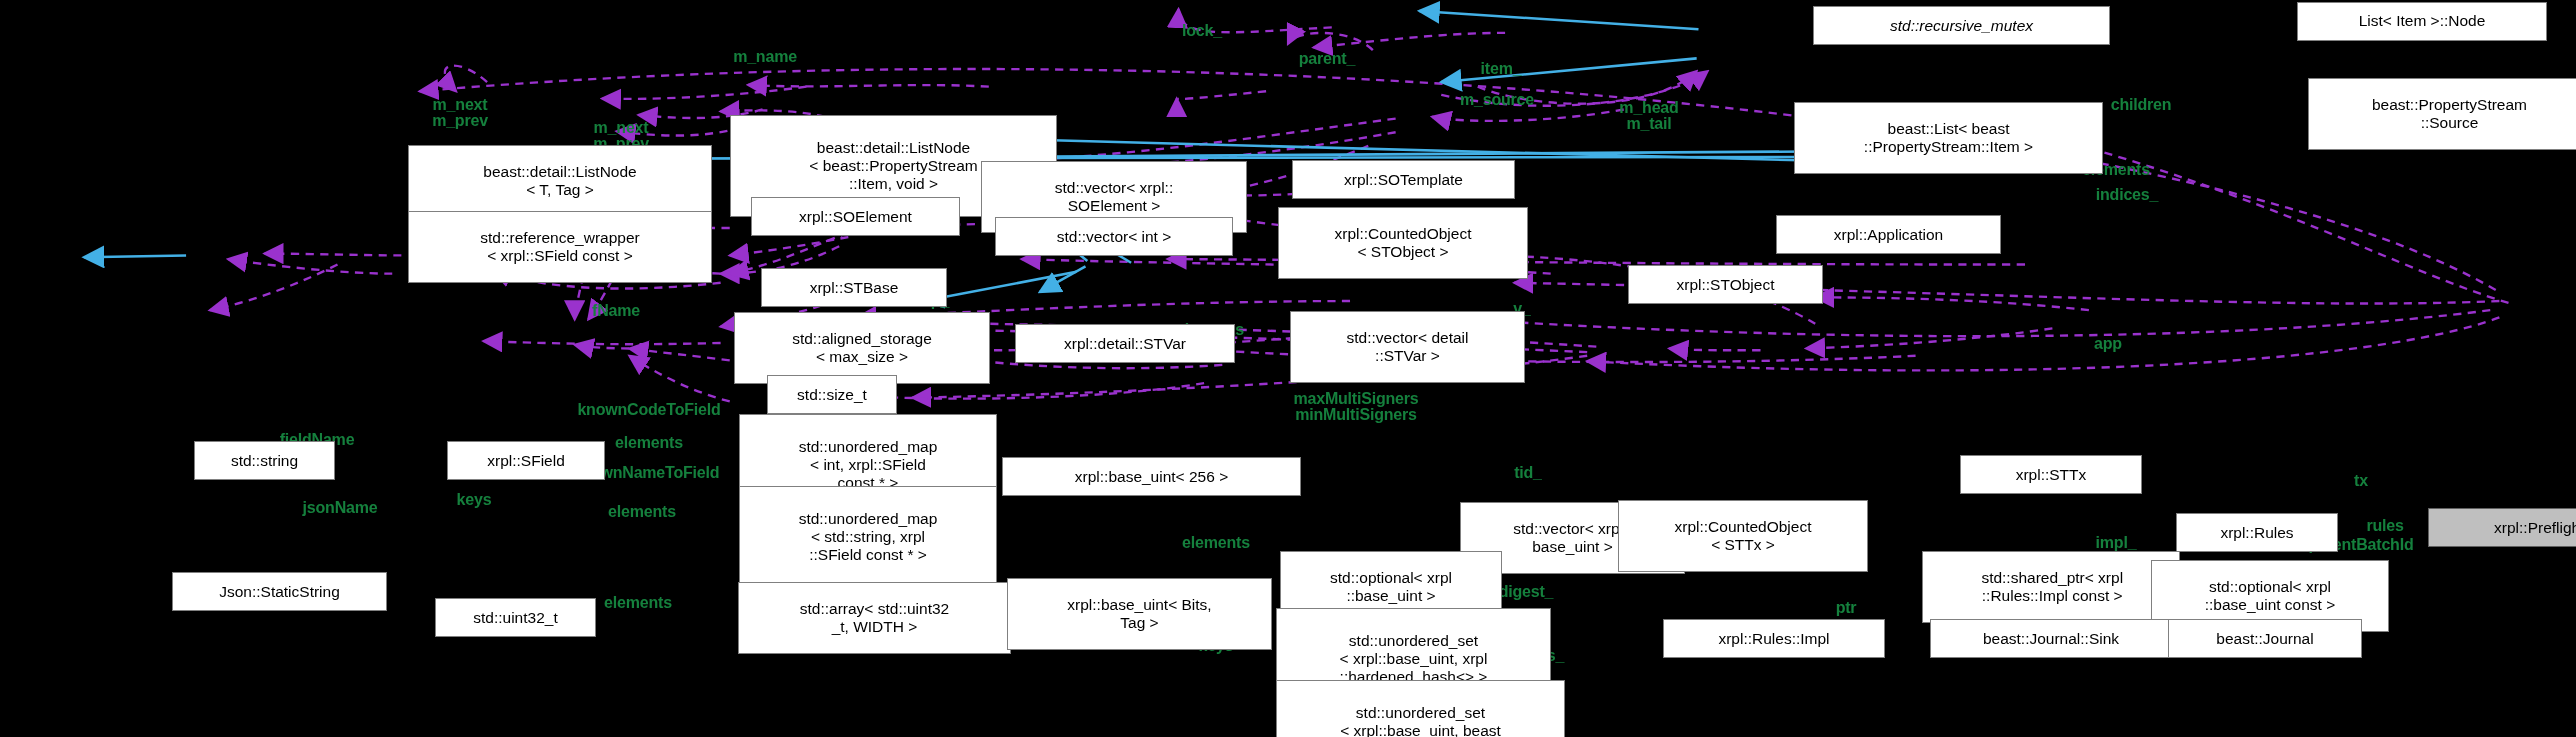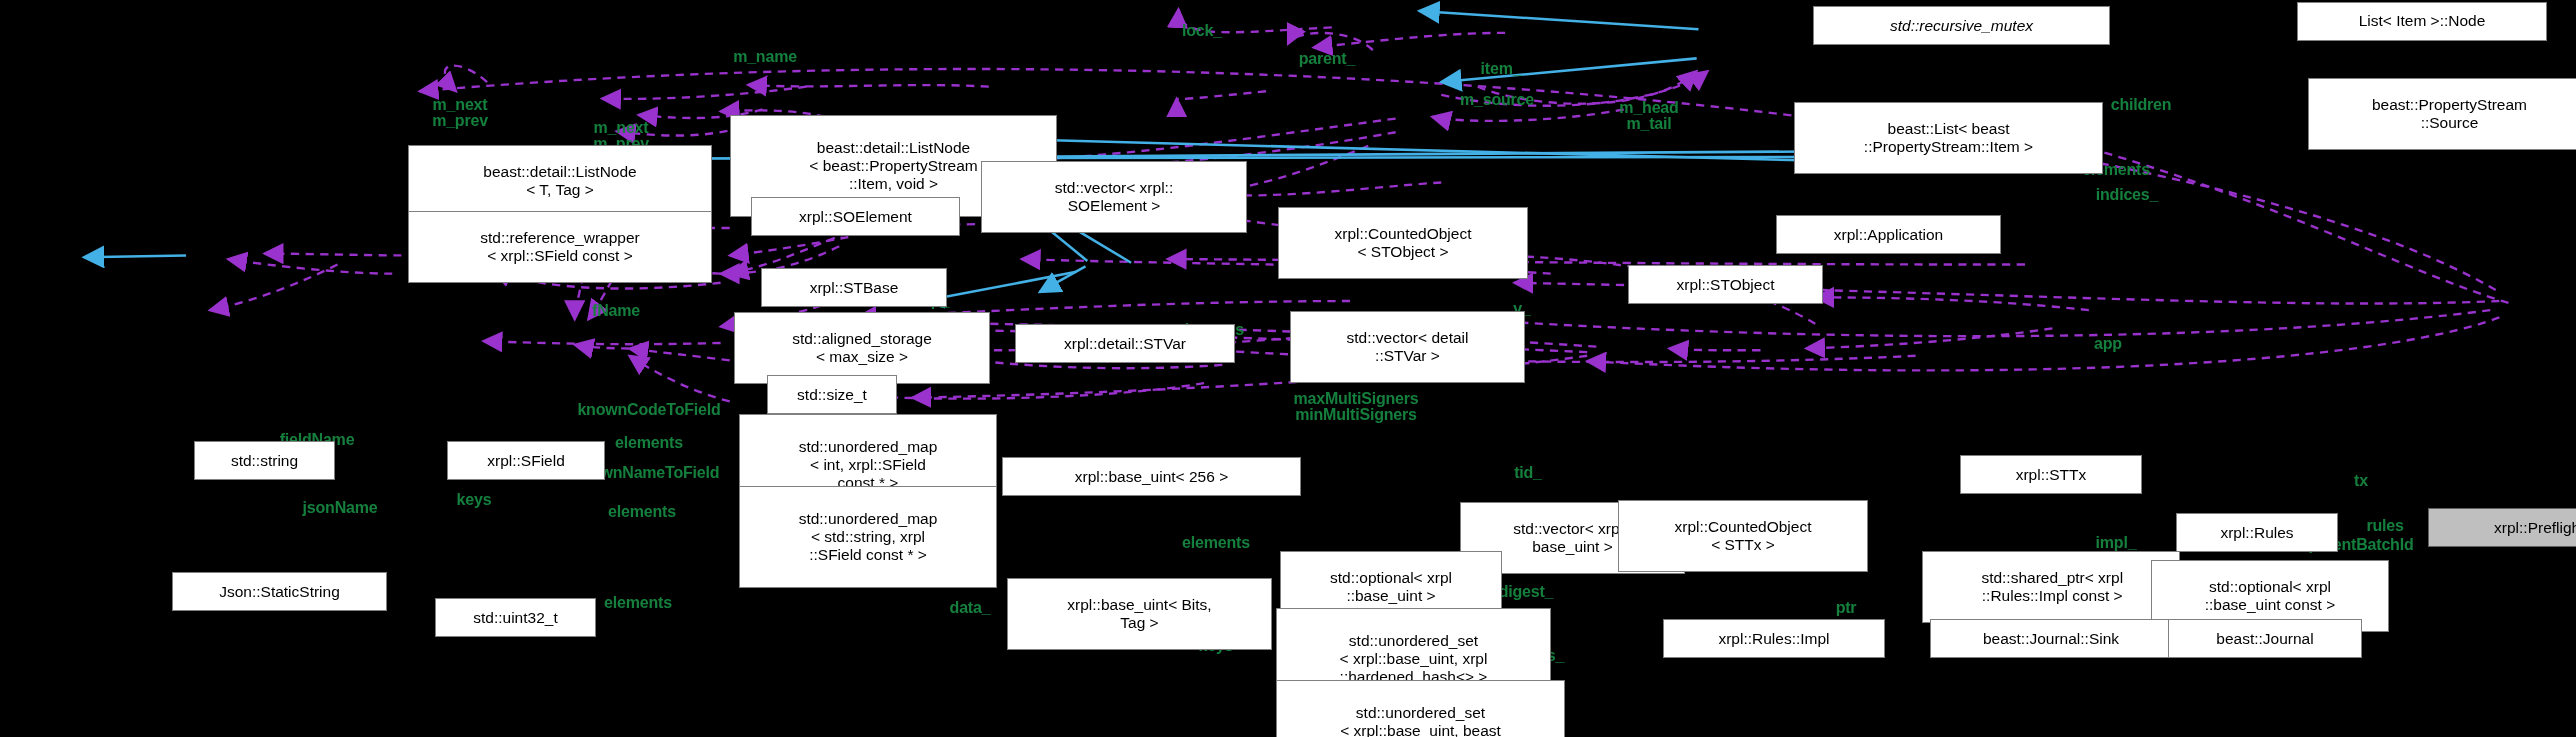--- a/index.html
+++ b/index.html
@@ -134,25 +134,27 @@
 ::Source</div>
     <div class="node" style="left: 1794px; top: 102px; width: 309px; height: 72px;">beast::List&lt; beast
 ::PropertyStream::Item &gt;</div>
     <div class="node" style="left: 730px; top: 115px; width: 327px; height: 102px;">beast::detail::ListNode
 &lt; beast::PropertyStream
 ::Item, void &gt;</div>
     <div class="node" style="left: 408px; top: 145px; width: 304px; height: 72px;">beast::detail::ListNode
 &lt; T, Tag &gt;</div>
     <div class="node" style="left: 981px; top: 161px; width: 266px; height: 72px;">std::vector&lt; xrpl::
 SOElement &gt;</div>
+    <div class="node" style="left: 1292px; top: 160px; width: 223px; height: 39px;">xrpl::SOTemplate</div>
     <div class="node" style="left: 751px; top: 197px; width: 209px; height: 39px;">xrpl::SOElement</div>
     <div class="node" style="left: 408px; top: 211px; width: 304px; height: 72px;">std::reference_wrapper
 &lt; xrpl::SField const &gt;</div>
     <div class="node" style="left: 1278px; top: 207px; width: 250px; height: 72px;">xrpl::CountedObject
 &lt; STObject &gt;</div>
+    <div class="node" style="left: 995px; top: 217px; width: 238px; height: 39px;">std::vector&lt; int &gt;</div>
     <div class="node" style="left: 1776px; top: 215px; width: 225px; height: 39px;">xrpl::Application</div>
     <div class="node" style="left: 1628px; top: 265px; width: 195px; height: 39px;">xrpl::STObject</div>
     <div class="node" style="left: 761px; top: 268px; width: 186px; height: 39px;">xrpl::STBase</div>
     <div class="node" style="left: 734px; top: 312px; width: 256px; height: 72px;">std::aligned_storage
 &lt; max_size &gt;</div>
     <div class="node" style="left: 1015px; top: 324px; width: 220px; height: 39px;">xrpl::detail::STVar</div>
     <div class="node" style="left: 1290px; top: 311px; width: 235px; height: 72px;">std::vector&lt; detail
 ::STVar &gt;</div>
     <div class="node" style="left: 767px; top: 375px; width: 130px; height: 39px;">std::size_t</div>
     <div class="node" style="left: 194px; top: 441px; width: 141px; height: 39px;">std::string</div>
@@ -171,20 +173,22 @@
     <div class="node" style="left: 1618px; top: 500px; width: 250px; height: 72px;">xrpl::CountedObject
 &lt; STTx &gt;</div>
     <div class="node" style="left: 2176px; top: 513px; width: 162px; height: 39px;">xrpl::Rules</div>
     <div class="node" style="left: 1280px; top: 551px; width: 222px; height: 72px;">std::optional&lt; xrpl
 ::base_uint &gt;</div>
     <div class="node" style="left: 1922px; top: 551px; width: 258px; height: 72px; padding-left: 8px;">std::shared_ptr&lt; xrpl
 ::Rules::Impl const &gt;</div>
     <div class="node" style="left: 2151px; top: 560px; width: 238px; height: 72px;">std::optional&lt; xrpl
 ::base_uint const &gt;</div>
     <div class="node" style="left: 172px; top: 572px; width: 215px; height: 39px;">Json::StaticString</div>
+    <div class="node" style="left: 738px; top: 582px; width: 273px; height: 72px;">std::array&lt; std::uint32
+_t, WIDTH &gt;</div>
     <div class="node" style="left: 1007px; top: 578px; width: 265px; height: 72px;">xrpl::base_uint&lt; Bits,
 Tag &gt;</div>
     <div class="node" style="left: 1276px; top: 608px; width: 275px; height: 102px;">std::unordered_set
 &lt; xrpl::base_uint, xrpl
 ::hardened_hash&lt;&gt; &gt;</div>
     <div class="node" style="left: 1623px; top: 619px; width: 222px; height: 39px; margin-left: 40px;">xrpl::Rules::Impl</div>
     <div class="node" style="left: 435px; top: 598px; width: 161px; height: 39px;">std::uint32_t</div>
     <div class="node" style="left: 1930px; top: 619px; width: 242px; height: 39px;">beast::Journal::Sink</div>
     <div class="node" style="left: 2168px; top: 619px; width: 194px; height: 39px;">beast::Journal</div>
     <div class="node" style="left: 1276px; top: 680px; width: 289px; height: 102px;">std::unordered_set

